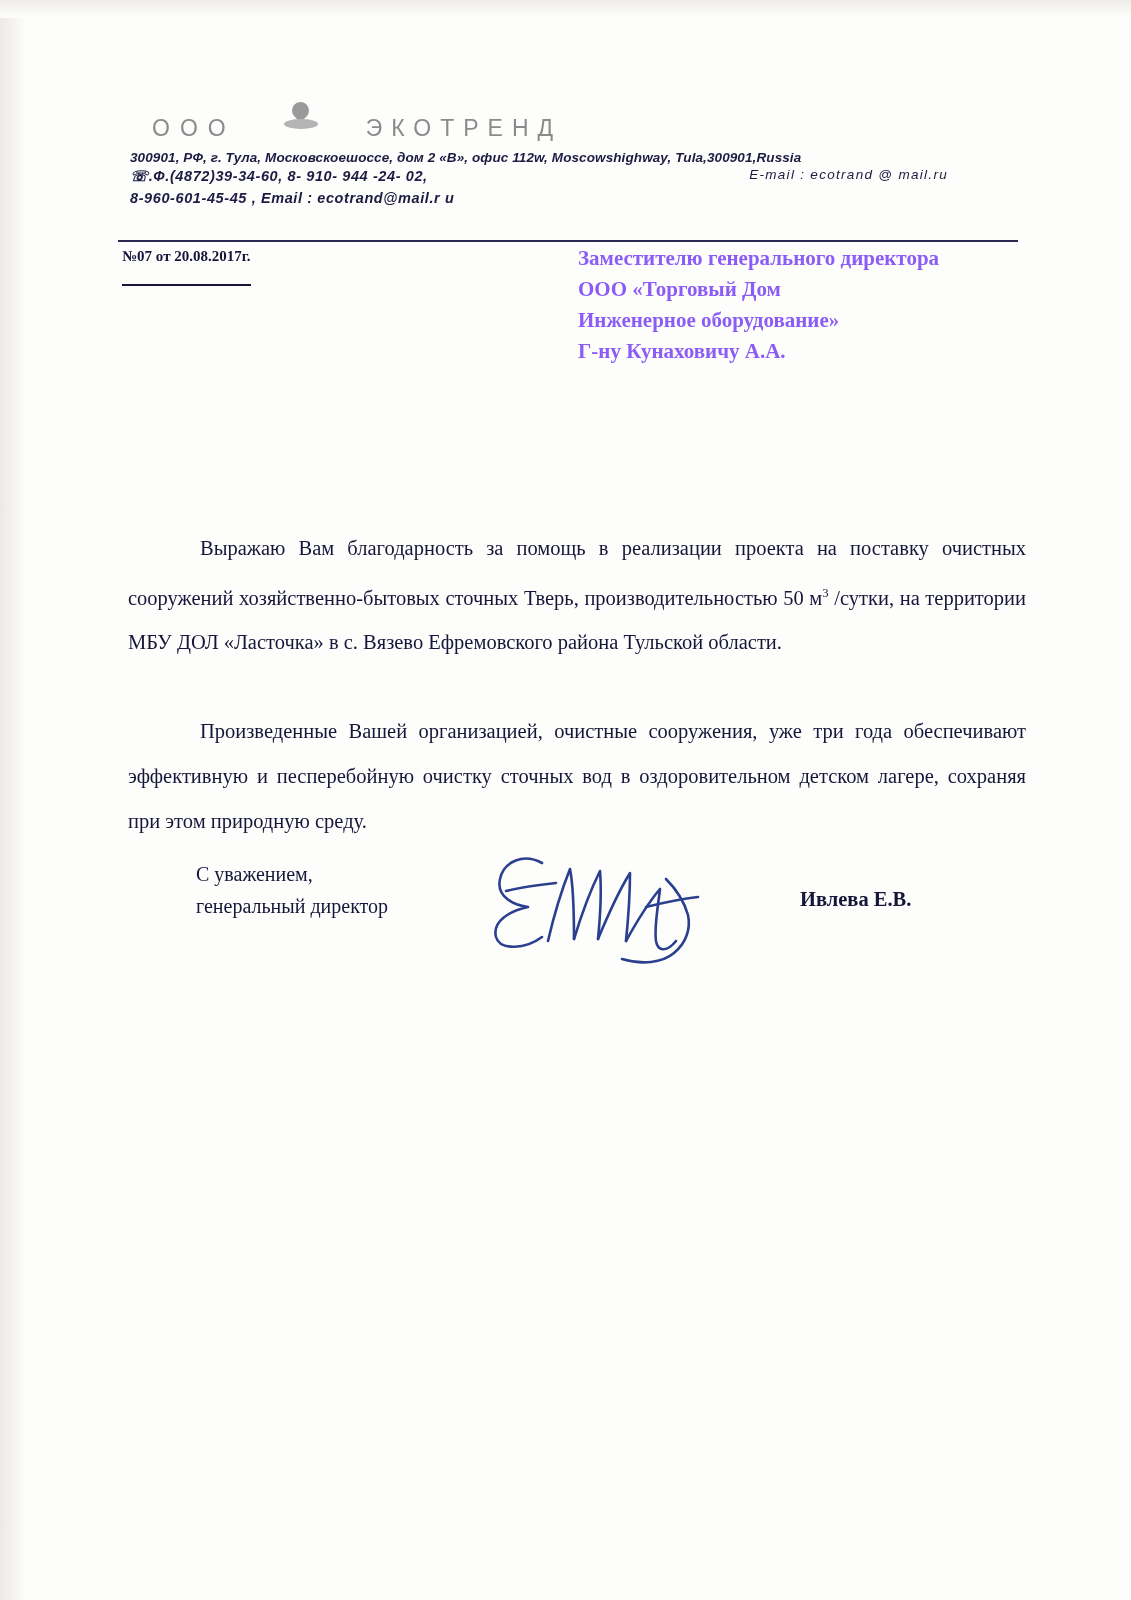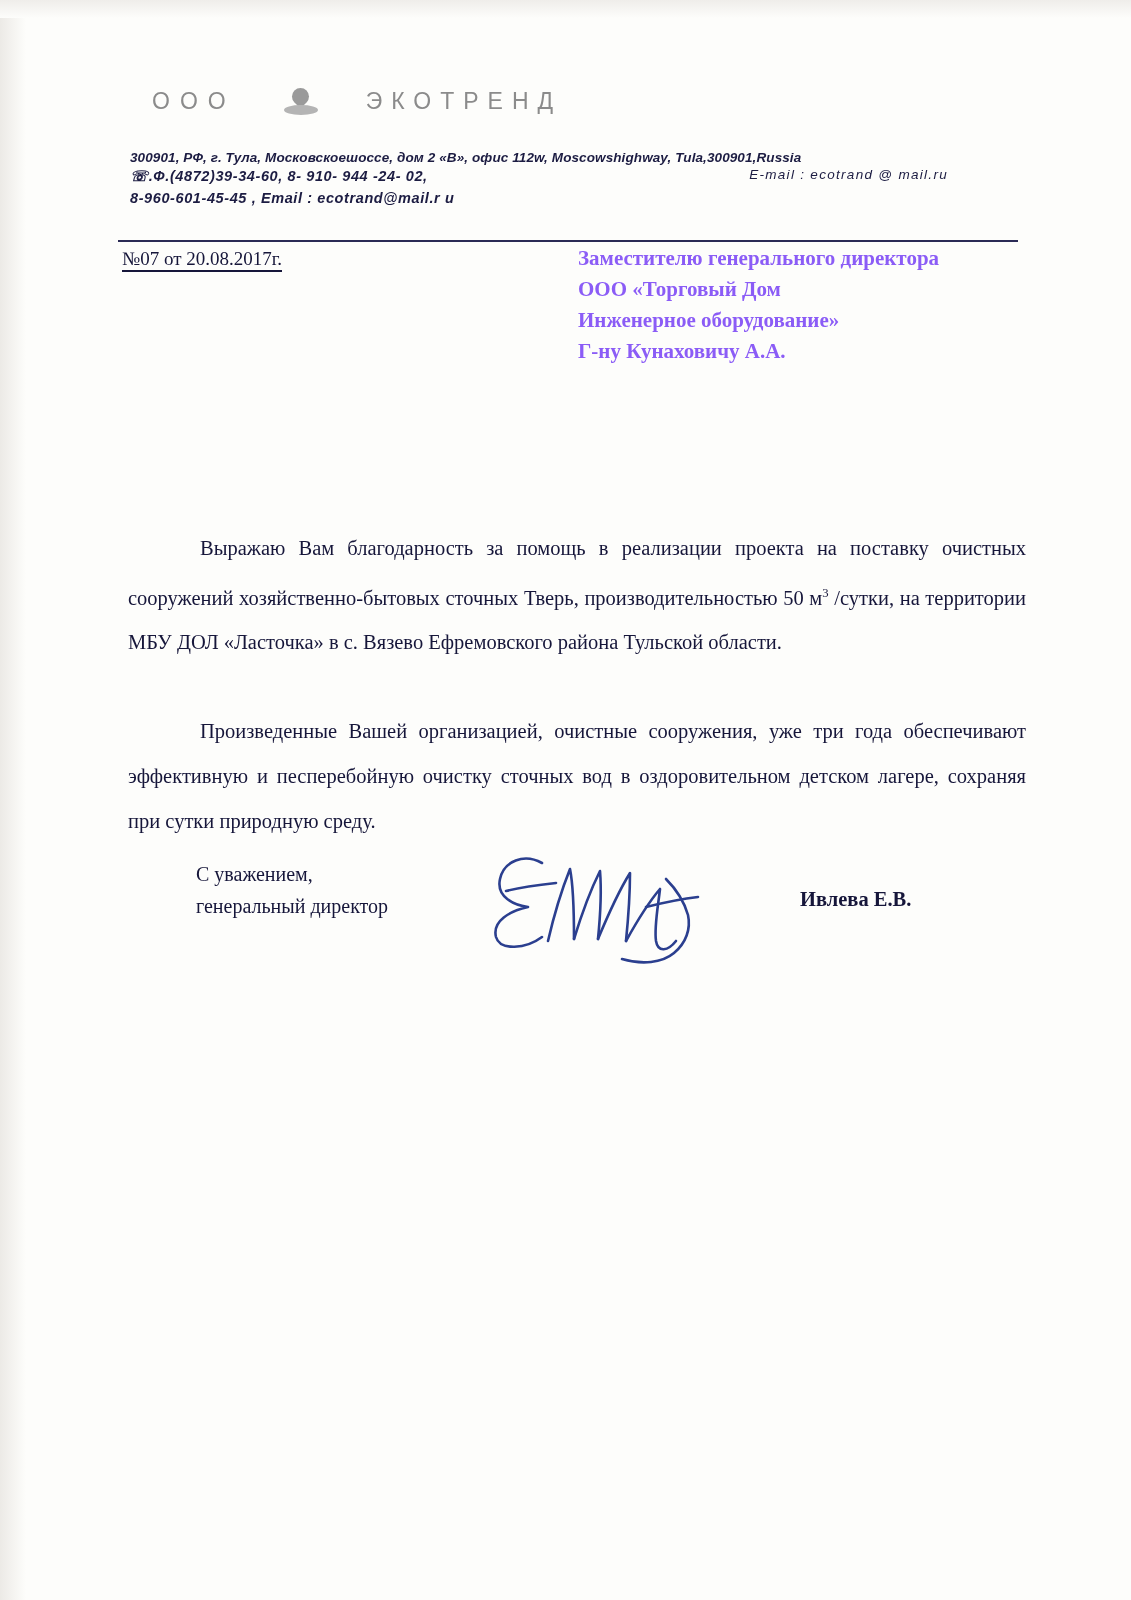--- a/index.html
+++ b/index.html
@@ -41,21 +41,21 @@
 
   
   .letterhead {
     position: absolute;
     left: 130px;
     top: 88px;
     width: 880px;
   }
   .logo-row {
     display: flex;
-    align-items: flex-start;
+    align-items: flex-end;
     gap: 48px;
     height: 54px;
     padding-left: 22px;
   }
   .logo-ooo {
     font-family: "Liberation Sans", sans-serif;
     font-size: 23px;
     letter-spacing: 10px;
     color: #8b8b8b;
   }
@@ -142,25 +142,25 @@
     width: 900px;
     height: 2px;
     background: #2a2a55;
   }
 
   
   .ref-no {
     position: absolute;
     left: 122px;
     top: 248px;
-    font-size: 19px;
-    font-weight: normal;
+    font-size: 15px;
+    font-weight: bold;
     color: #16163a;
     border-bottom: 2px solid #16163a;
-    padding-bottom: 0;
+    padding-bottom: 19px;
   }
   .addressee {
     position: absolute;
     left: 578px;
     top: 243px;
     width: 470px;
     font-size: 21px;
     font-weight: bold;
     line-height: 1.48;
     color: #8b5cf6;
@@ -256,21 +256,21 @@
   <div class="addressee">
     <div>Заместителю генерального директора</div>
     <div>ООО «Торговый Дом</div>
     <div>Инженерное оборудование»</div>
     <div>Г-ну Кунаховичу А.А.</div>
   </div>
 
 
   <p class="para" id="para-1"><span>Выражаю Вам благодарность за помощь в реализации проекта на поставку очистных сооружений хозяйственно-бытовых сточных Тверь, производительностью 50 м</span><sup>3</sup><span> /сутки, на территории МБУ ДОЛ «Ласточка» в с. Вязево Ефремовского района Тульской области.</span></p>
 
-  <p class="para" id="para-2">Произведенные Вашей организацией, очистные сооружения, уже три года обеспечивают эффективную и песперебойную очистку сточных вод в оздоровительном детском лагере, сохраняя при сутки природную среду.</p>
+  <p class="para" id="para-2">Произведенные Вашей организацией, очистные сооружения, уже три года обеспечивают эффективную и песперебойную очистку сточных вод в оздоровительном детском лагере, сохраняя при этом природную среду.</p>
 
   <div class="sign-block">
     <div>С уважением,</div>
     <div>генеральный директор</div>
   </div>
 
   <svg class="signature-svg" viewBox="0 0 280 130" xmlns="http://www.w3.org/2000/svg">
     <g fill="none" stroke="#2b3f8f" stroke-width="2.6" stroke-linecap="round" stroke-linejoin="round">
       <path d="M72 18 C54 8, 34 16, 30 34 C26 52, 44 60, 58 62 C40 66, 22 76, 26 92 C30 106, 56 104, 72 92"></path>
       <path d="M36 46 C52 42, 68 40, 86 38"></path>

